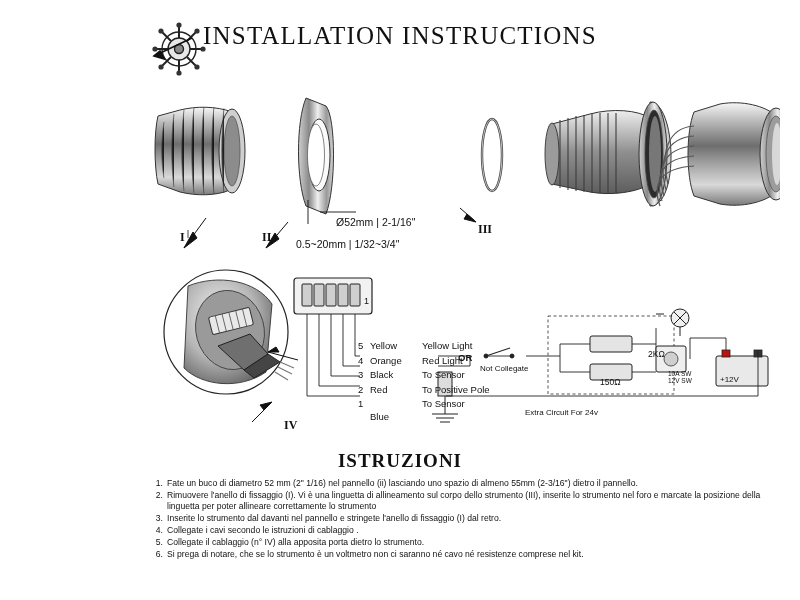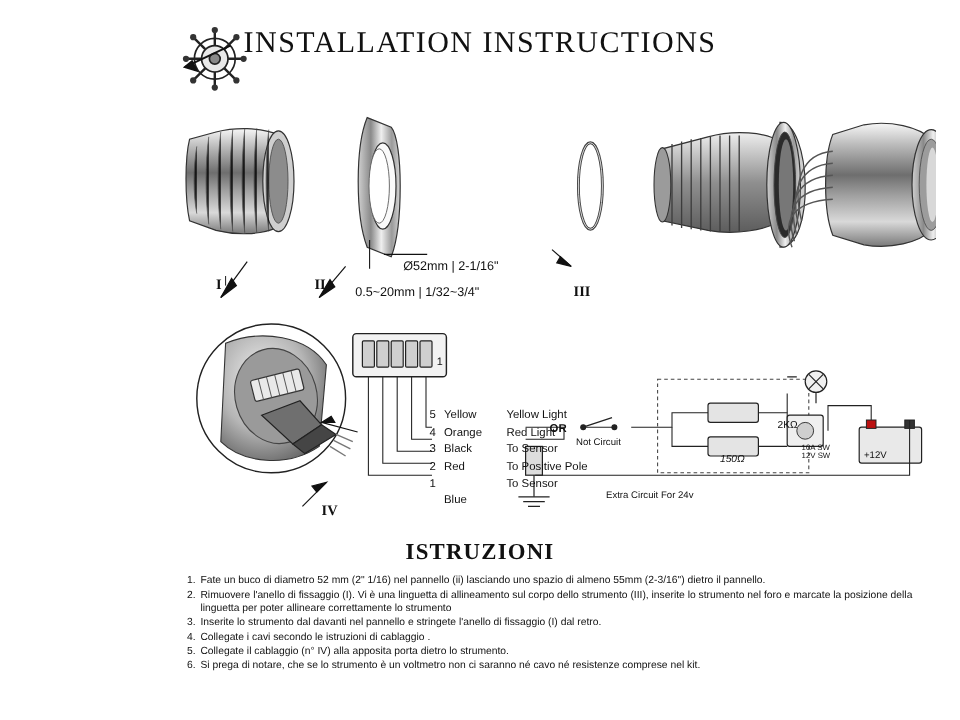--- a/index.html
+++ b/index.html
@@ -176,21 +176,21 @@
 
     <path d="M200 22 L236 22" stroke-width="0.9"></path>
     <path d="M188 10 L188 34" stroke-width="0.9"></path>
 
     <path d="M68 40 L68 48" stroke-width="0.8"></path>
   </g>
 </svg>
 
 <div class="abs romlab" style="left:180px;top:230px;">I</div>
 <div class="abs romlab" style="left:262px;top:230px;">II</div>
-<div class="abs romlab" style="left:478px;top:236px;">III</div>
+<div class="abs romlab" style="left:478px;top:222px;">III</div>
 
 <div class="abs dimtxt" style="left:336px;top:216px;">Ø52mm | 2-1/16"</div>
 <div class="abs dimtxt" style="left:296px;top:238px;">0.5~20mm | 1/32~3/4"</div>
 
 <svg class="abs" style="left:148px;top:268px;" width="180" height="150">
   <defs>
     <radialGradient id="rg" cx="40%" cy="35%" r="75%">
       <stop offset="0%" stop-color="#f2f2f2"></stop>
       <stop offset="55%" stop-color="#b5b5b5"></stop>
       <stop offset="100%" stop-color="#5e5e5e"></stop>
@@ -220,21 +220,21 @@
       <path d="M120 84 L131 84 L128 79 Z" fill="#111"></path>
   </g>
 </svg>
 
 <svg class="abs" style="left:228px;top:398px;" width="60" height="34">
   <g stroke="#111" stroke-width="1" fill="none">
     <path d="M44 4 L24 24"></path>
       <path d="M44 4 L32 7 L36 12 Z" fill="#111"></path>
   </g>
 </svg>
-<div class="abs romlab" style="left:268px;top:418px;font-family:Liberation Serif, serif;">IV</div>
+<div class="abs romlab" style="left:284px;top:418px;font-family:Liberation Serif, serif;">IV</div>
 
 <svg class="abs" style="left:260px;top:268px;" width="540" height="180">
 
   <rect x="34" y="10" width="78" height="36" rx="3" fill="#f2f2f2" stroke="#222" stroke-width="1.2"></rect>
   <g fill="#cfcfcf" stroke="#222" stroke-width="1">
     <rect x="42" y="16" width="10" height="22" rx="1"></rect>
     <rect x="54" y="16" width="10" height="22" rx="1"></rect>
     <rect x="66" y="16" width="10" height="22" rx="1"></rect>
     <rect x="78" y="16" width="10" height="22" rx="1"></rect>
     <rect x="90" y="16" width="10" height="22" rx="1"></rect>
@@ -325,27 +325,27 @@
       <span class="legend">To Positive Pole</span>
     </div>
   <div style="display:flex;gap:0;margin-top:3.5px;">
       <span class="legnum" style="width:12px;">1</span>
       <span class="legend" style="width:52px;margin-top:13px;">Blue</span>
       <span class="legend">To Sensor</span>
     </div>
 </div>
 
 <div class="abs legend" style="left:458px;top:352px;font-weight:bold;">OR</div>
-<div class="abs legend small" style="left:480px;top:364px;">Not Circuit</div>
+<div class="abs legend small" style="left:480px;top:364px;">Not Collegate</div>
 <div class="abs legend" style="left:600px;top:349px;font-size:8.5px;margin-left:48px;">2KΩ</div>
-<div class="abs legend" style="left:600px;top:377px;font-size:8.5px;font-style:italic;">150Ω</div>
+<div class="abs legend" style="left:600px;top:377px;font-size:8.5px;">150Ω</div>
 <div class="abs legend" style="left:668px;top:370px;font-size:6.5px;line-height:1.15;white-space:pre;">10A SW
 12V SW</div>
 <div class="abs legend" style="left:720px;top:375px;font-size:8px;">+12V</div>
-<div class="abs legend small" style="left:505px;top:408px;">Extra Circuit For 24v</div>
+<div class="abs legend small" style="left:525px;top:408px;">Extra Circuit For 24v</div>
 
 <div id="istr-title" class="abs">ISTRUZIONI</div>
 
 <div id="istr-list" class="abs">
   <div class="istr-row">
     <span class="istr-num">1.</span>
     <span class="istr-txt">Fate un buco di diametro  52 mm (2" 1/16) nel pannello (ii) lasciando  uno spazio di almeno  55mm (2-3/16") dietro il pannello.</span>
   </div>
   <div class="istr-row">
     <span class="istr-num">2.</span>

